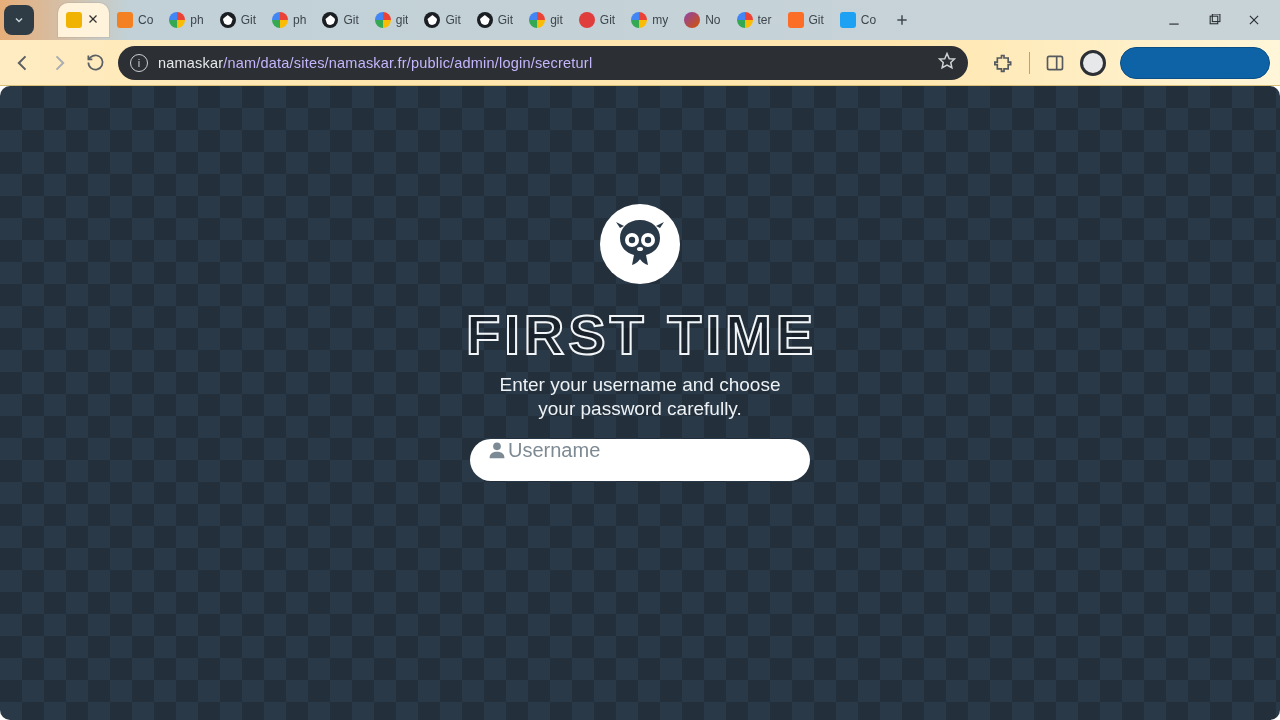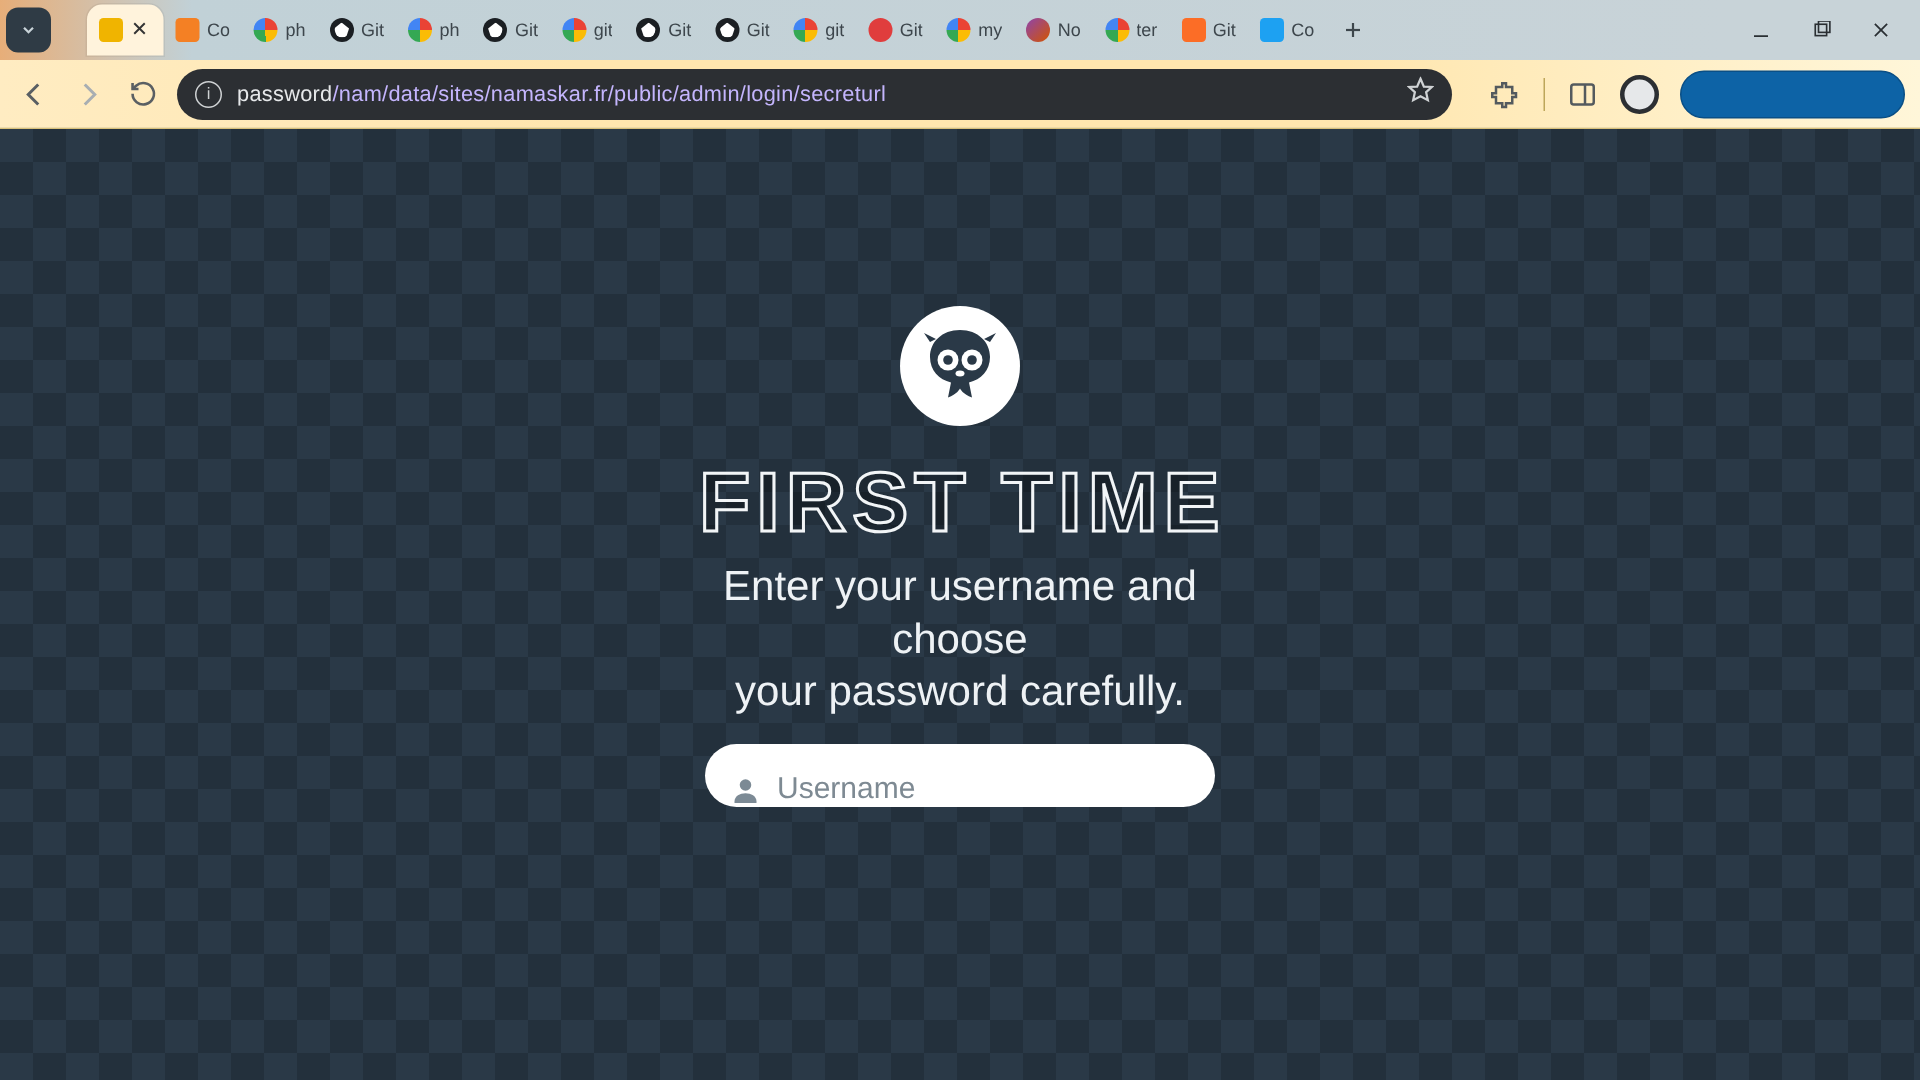--- a/index.html
+++ b/index.html
@@ -65,35 +65,35 @@
   }
 
   
   .viewport {
     flex:1; position:relative; background:#2a3947;
     background-image:
       linear-gradient(45deg,#23303c 25%,transparent 25%,transparent 75%,#23303c 75%),
       linear-gradient(45deg,#23303c 25%,transparent 25%,transparent 75%,#23303c 75%);
     background-size:44px 44px;
     background-position:0 0,22px 22px;
-    display:flex; justify-content:center; padding-top:118px;
+    display:flex; justify-content:center; padding-top:118px;border-radius:10px;
   }
   .card { width:340px; text-align:center; }
   .logo-circle {
     width:80px; height:80px; border-radius:50%; background:#fff; margin:0 auto 18px;
     display:flex; align-items:center; justify-content:center;
   }
   .title {
     font-size:56px; font-weight:800; letter-spacing:4px; color:transparent;
     -webkit-text-stroke:2px #f2f5f7; text-shadow:0 0 2px rgba(0,0,0,.3);
     margin-bottom:6px; white-space:nowrap; transform:translateX(-4px);
   }
-  .subtitle { color:#eef2f5; font-size:28px; line-height:1.25; margin-bottom:18px; }
+  .subtitle { color:#eef2f5; font-size:19px; line-height:1.25; margin-bottom:18px; }
   .field {
-    display:flex; align-items:flex-end; gap:10px; background:#fff; border-radius:21px;
+    display:flex; align-items:flex-start; background:#fff; border-radius:21px;
     height:42px; padding:0 16px; margin-bottom:14px;
   }
   .field .ico { width:22px; height:22px; color:#7c8a95; display:flex; align-items:center; justify-content:center;}
   .field input {
     border:none; outline:none; flex:1; font-size:20px; color:#333; background:transparent;
   }
   .field input::placeholder { color:#7e8a93; }
 
   
   .fv { width:16px; height:16px; border-radius:3px; display:inline-block; }
@@ -260,21 +260,21 @@
     <div class="navbtn" title="Reload">
       <svg width="19" height="19" viewBox="0 0 24 24" fill="none" stroke="currentColor" stroke-width="2.2">
         <path d="M3 12a9 9 0 1 0 3-6.7L3 8"></path>
           <polyline points="3 3 3 8 8 8"></polyline>
       </svg>
     </div>
 
     <div class="omnibox">
       <span class="info" title="View site information">i</span>
       <span class="url">
-        <span>password</span><span class="dim">/nam/data/sites/namaskar.fr/public/admin/login/secreturl</span>
+        <span>namaskar</span><span class="dim">/nam/data/sites/namaskar.fr/public/admin/login/secreturl</span>
       </span>
       <span class="star" title="Bookmark this tab">
         <svg width="18" height="18" viewBox="0 0 24 24" fill="none" stroke="currentColor" stroke-width="2">
           <polygon points="12 2 15 9 22 9.3 17 14 18.5 21 12 17.5 5.5 21 7 14 2 9.3 9 9"></polygon>
         </svg>
       </span>
     </div>
 
     <div class="addr-right">
       <div class="ext-icon" title="Extensions">

